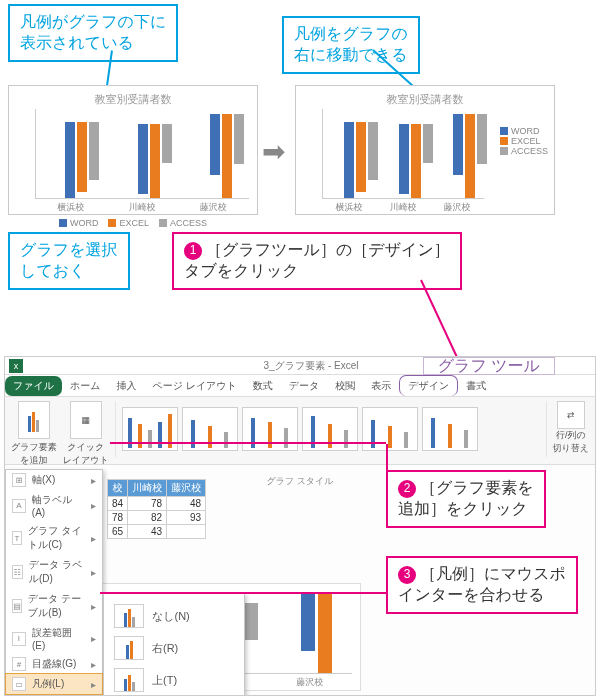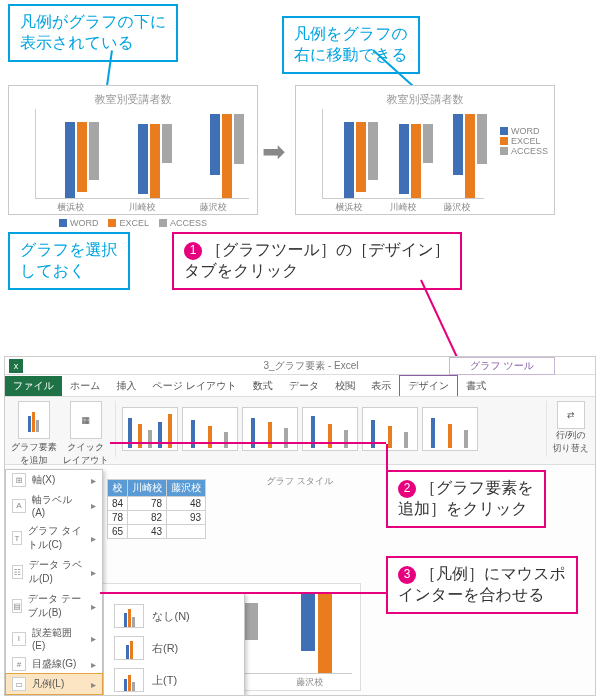--- a/index.html
+++ b/index.html
@@ -89,26 +89,26 @@
     border: 1px solid #ccc; background: #fdfdfd; overflow: hidden;
     font-size: 10px;
   }
   .titlebar {
     height: 18px; background: #fff; display: flex; align-items: center; gap: 4px;
     padding-left: 4px; border-bottom: 1px solid #ddd;
   }
   .titlebar .xl { width: 14px; height: 14px; background: #1f7246; color:#fff; font-size:9px; display:flex; align-items:center; justify-content:center;}
   .titlebar .doc { margin: 16px auto; color: #777; font-size: 10px;}
   .tooltab {
-    position: absolute; right: 40px; top: 0; height: 18px; padding: 0 20px;
-    background: #fff; border: 1px solid #c9b6d3; color: #8a5ea6; font-size: 10px;
+    position: absolute; right: 40px; top: 0; height: 18px; padding: 0 14px;
+    background: #fff; border: 1px solid #c9b6d3; color: #8a5ea6; font-size: 16px;
     display: flex; align-items: center;
   }
   .tabstrip { height: 22px; background:#fff; display: flex; align-items: flex-end; border-bottom: 1px solid #ddd;}
-  .tab { padding: 3px 8px; color:#555; font-size:10px;}
+  .tab { padding: 3px 8px; color:#555; font-size:10px;border-radius:7px;}
   .tab.file { background:#1f7246; color:#fff; }
   .tab.design { background:#fff; border-top:1px solid #8a5ea6; border-left:1px solid #8a5ea6; border-right:1px solid #8a5ea6; color:#555;}
   .ribbon {
     height: 68px; background:#f7f7f7; border-bottom:1px solid #ddd; display:flex; align-items:flex-start;
     padding:4px 6px; gap:6px;
   }
   .rbtn { display:flex; flex-direction:column; align-items:center; gap:2px; color:#555; font-size:9px;}
   .ricon {
     width: 32px; height: 38px; border:1px solid #cfcfcf; background:#fff; display:flex; align-items:center; justify-content:center;
   }

